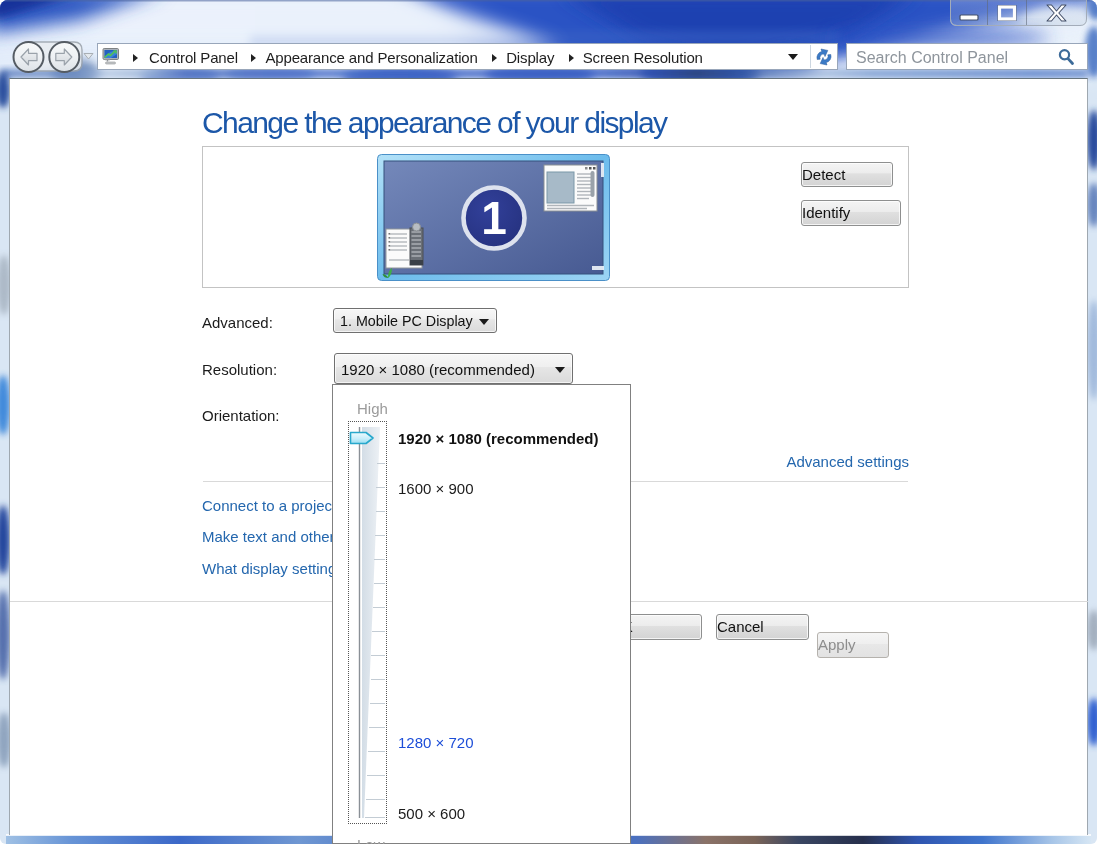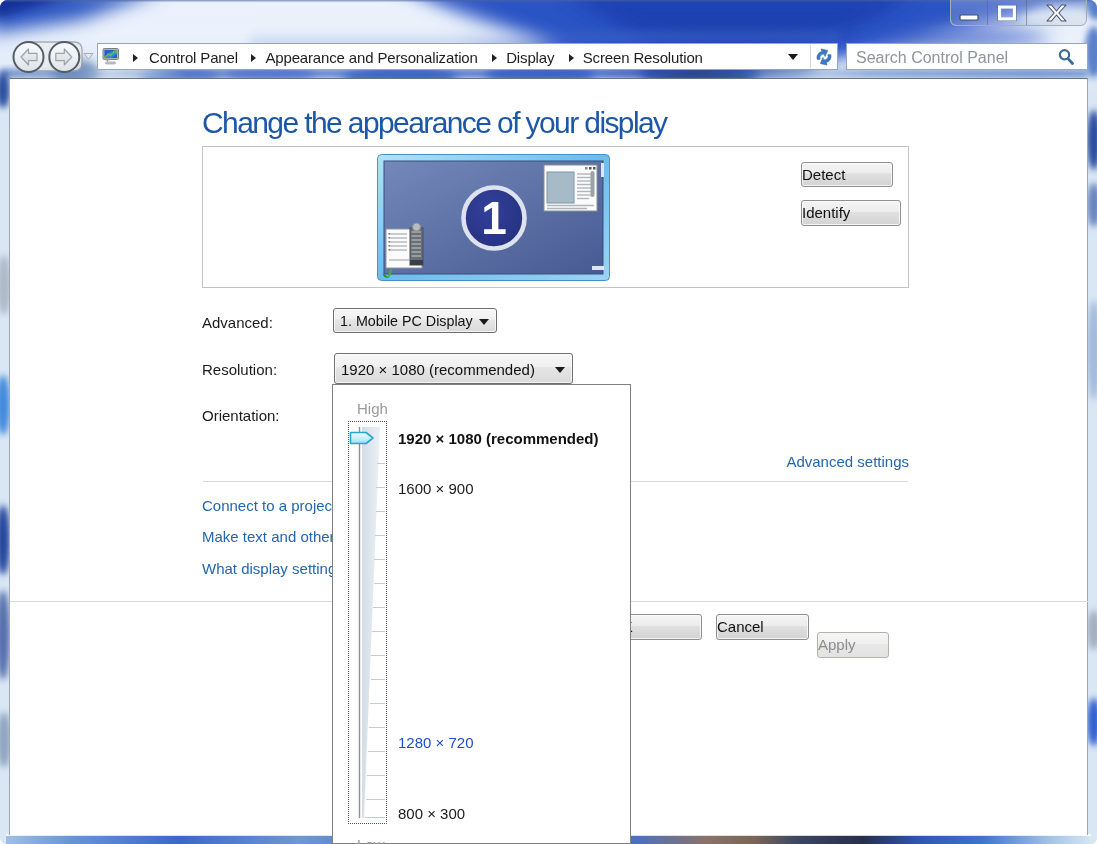--- a/index.html
+++ b/index.html
@@ -333,15 +333,15 @@
     <line x1="19" y1="329.5" x2="36" y2="329.5"></line>
         <line x1="18" y1="353.5" x2="36" y2="353.5"></line>
     <line x1="17" y1="377.5" x2="36" y2="377.5"></line>
         <line x1="16" y1="395.5" x2="36" y2="395.5"></line>
   </g>
   <path d="M1.5,10.5 L17,10.5 L24,16 L17,21.5 L1.5,21.5 Z" fill="url(#thumb)" stroke="#28a8cc" stroke-width="1.6" stroke-linejoin="round"></path>
 </svg>
 <div class="abs" style="left:398px;top:430px;font-size:15px;font-weight:bold;color:#111;z-index:7;white-space:nowrap;">1920 × 1080 (recommended)</div>
 <div class="abs" style="left:398px;top:480px;font-size:15px;color:#1b1b1b;z-index:7;">1600 × 900</div>
 <div class="abs" style="left:398px;top:734px;font-size:15px;color:#1d4ed8;z-index:7;">1280 × 720</div>
-<div class="abs" style="left:398px;top:805px;font-size:15px;color:#1b1b1b;z-index:7;">800 × 300</div>
+<div class="abs" style="left:398px;top:805px;font-size:15px;color:#1b1b1b;z-index:7;">500 × 600</div>
 <div class="abs" style="left:357px;top:836px;font-size:15px;color:#9b9b9b;z-index:7;">Low</div>
 </div>
 
 </body></html>

